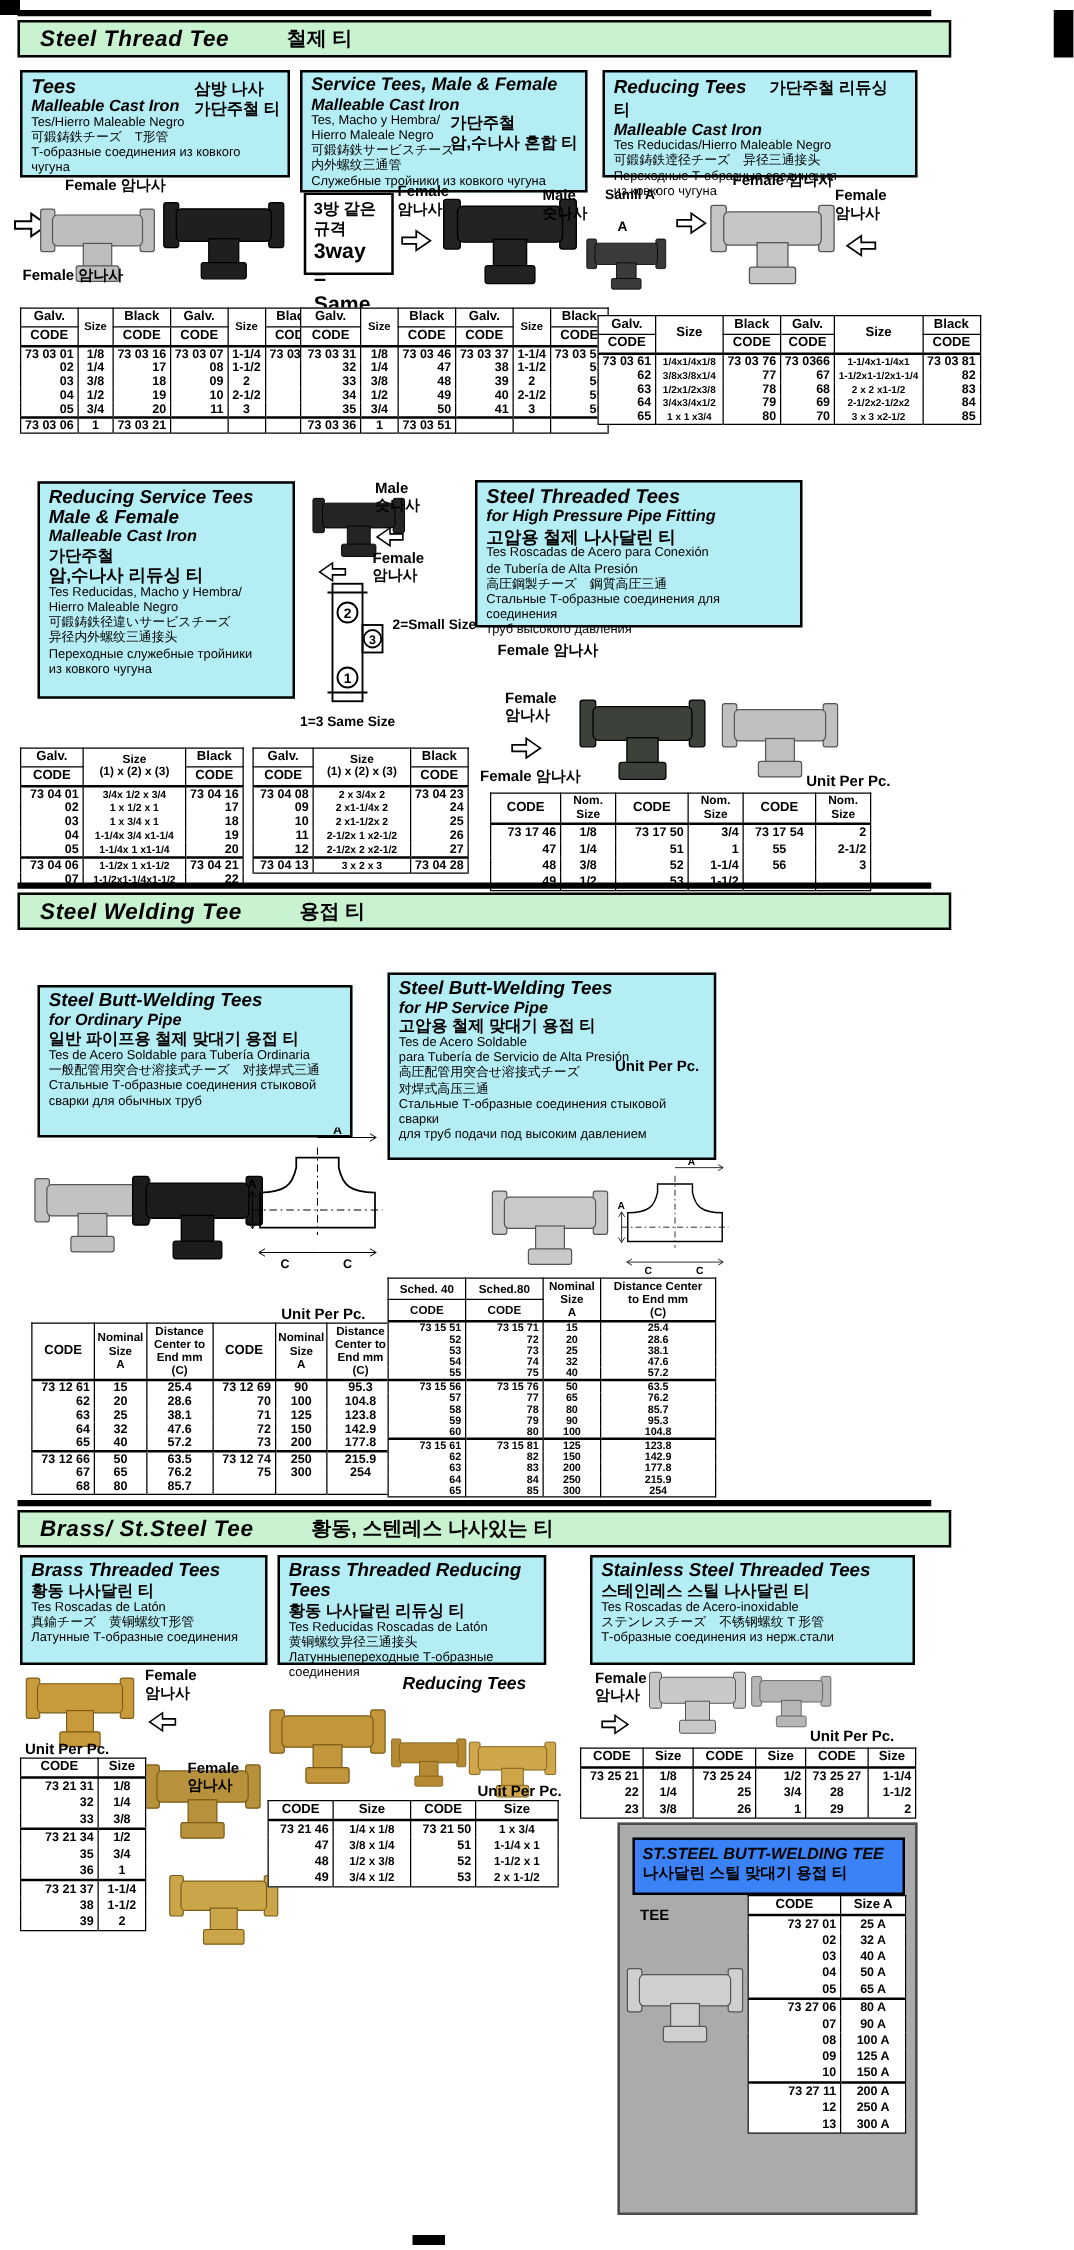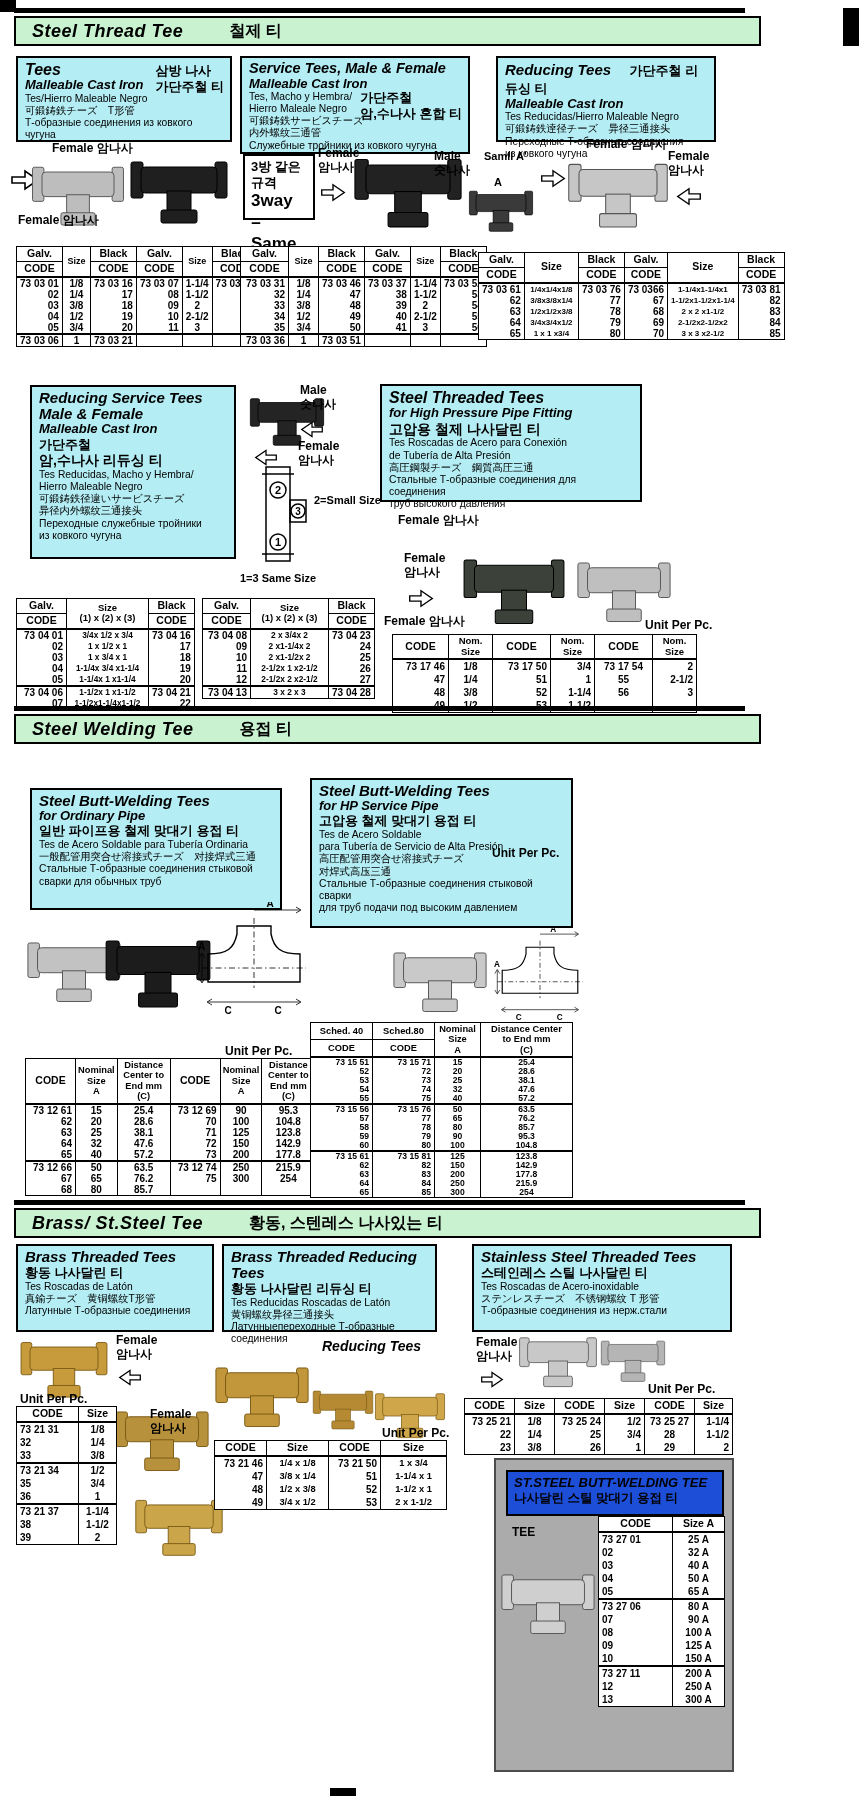--- a/index.html
+++ b/index.html
@@ -43,21 +43,21 @@
   .c6 td:nth-child(2),.c6 td:nth-child(5){text-align:center}
   .tC td:nth-child(2),.tC td:nth-child(5){font-size:8px}
   .c3 td:nth-child(1),.c3 td:nth-child(3){text-align:right}
   .c3 td:nth-child(2){text-align:center;font-size:8.3px}
   .c12 td:nth-child(1),.c12 td:nth-child(4){text-align:right}
   .c12 td:nth-child(2),.c12 td:nth-child(3),.c12 td:nth-child(5),.c12 td:nth-child(6){text-align:center}
   .c4s td:nth-child(1),.c4s td:nth-child(2){text-align:right}
   .c4s td:nth-child(3),.c4s td:nth-child(4){text-align:center}
   .c4s td{height:9px;line-height:9px;font-size:8.6px}
   .c4s th{font-size:9.3px}
-  .c2 td:nth-child(1){text-align:left}
+  .c2 td:nth-child(1){text-align:right}
   .c2 td:nth-child(2){text-align:center}
   .c2 td,.c4 td{height:13px;line-height:13px}
   .c4 td:nth-child(1),.c4 td:nth-child(3){text-align:right}
   .c4 td:nth-child(2),.c4 td:nth-child(4){text-align:center;font-size:9.3px}
   .c6b td{height:13px;line-height:13px}
 
   
   .panel{position:absolute;background:#ababab;border:2px solid #4c4c4c;box-sizing:border-box}
 
   svg.icon{position:absolute}
@@ -109,21 +109,21 @@
     <div class="L1">Malleable Cast Iron</div>
     <div class="Ls">Tes, Macho y Hembra/</div>
     <div class="Ls">Hierro Maleale Negro</div>
     <div class="Ls">可鍛鋳鉄サービスチーズ</div>
     <div class="Ls">内外螺纹三通管</div>
     <div class="Ls">Служебные тройники из ковкого чугуна</div>
     <div class="krtop" style="top:32px">가단주철
 암,수나사 혼합 티</div>
   </div>
 
-  <div class="ibox" style="left:496px;top:56px;width:220px;height:86px">
+  <div class="ibox" style="left:482px;top:56px;width:252px;height:86px">
     <div>
       <span class="L0" style="font-size:15px">Reducing Tees</span>
       <span class="Lk" style="margin-left:14px">가단주철 리듀싱 티</span>
     </div>
     <div class="L1">Malleable Cast Iron</div>
     <div class="Ls">Tes Reducidas/Hierro Maleable Negro</div>
     <div class="Ls">可鍛鋳鉄逹径チーズ　异径三通接头</div>
     <div class="Ls">Переходные Т-образные соединения</div>
     <div class="Ls">из ковкого чугуна</div>
   </div>
@@ -1151,21 +1151,21 @@
           <td>3/8</td>
           <td>26</td>
           <td>1</td>
           <td>29</td>
           <td>2</td>
         </tr>
       </tbody>
   </table>
 
   <div class="panel" style="left:494px;top:1458px;width:240px;height:314px">
-    <div class="whitebox" style="left:10px;top:10px;width:218px;height:46px;background:#1d4ed8">
+    <div class="whitebox" style="left:10px;top:10px;width:218px;height:46px;background:#3b82f6">
       <div class="bi" style="font-size:13px">ST.STEEL BUTT-WELDING TEE</div>
       <div style="font-weight:bold;font-size:12.5px">나사달린 스틸 맞대기 용접 티</div>
     </div>
     <div class="lbl" style="left:16px;top:66px;font-size:12px">TEE</div>
     <svg class="icon" style="left:4px;top:84px;color:#cfcfcf" width="96" height="108" viewBox="0 0 100 76">
         <use href="#tee" fill="currentColor" stroke="#555"></use>
       </svg>
     <table class="cat c2" style="left:102px;top:56px">
       <colgroup>
           <col style="width:74px">

